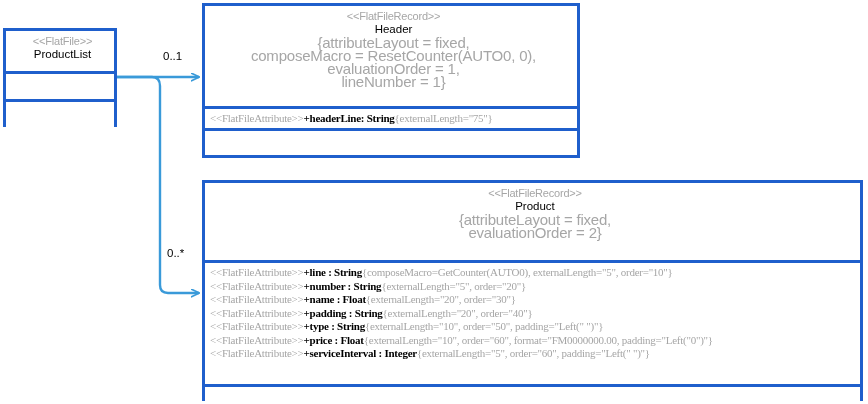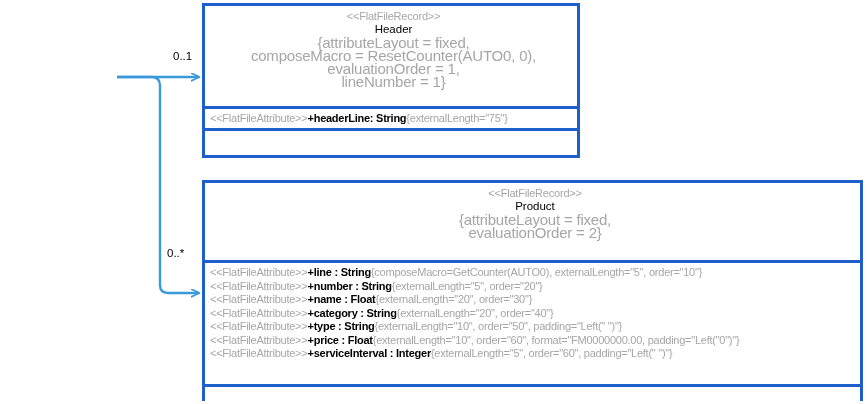--- a/index.html
+++ b/index.html
@@ -33,20 +33,21 @@
     border-top: 3px solid #1f5fcc;
   }
   .comp-name {
     text-align: center;
     padding: 4px 4px 6px 9px;
     line-height: 13px;
   }
   .comp-attrs {
     padding: 3px 5px 4px 5px;
     line-height: 13.5px;
+    font-family: Liberation Serif, serif;
   }
   .comp-empty {
     
   }
 
   .stereotype {
     display: block;
     color: #a6a6a6;
     font-size: 11px;
     letter-spacing: -0.2px;
@@ -109,24 +110,32 @@
       <marker id="arrowOpen" markerWidth="9" markerHeight="9" refX="8" refY="4.5" orient="auto" markerUnits="userSpaceOnUse">
         <path d="M0.5,0.8 L8.4,4.5 L0.5,8.2" fill="none" stroke="#3a9ad9" stroke-width="1.8" stroke-linecap="round" stroke-linejoin="round"></path>
       </marker>
     </defs>
 
     <path d="M117,77 L199,77" fill="none" stroke="#3a9ad9" stroke-width="2.4" marker-end="url(#arrowOpen)"></path>
 
     <path d="M117,77 L152,77 Q160,77 160,86 L160,285 Q160,293 168,293 L199,293" fill="none" stroke="#3a9ad9" stroke-width="2.4" marker-end="url(#arrowOpen)"></path>
   </svg>
 
-  <div class="mult-label" style="left:165px; top:50px;padding-left:8px;">0..1</div>
+  <div class="mult-label" style="left:155px; top:50px;padding-left:8px;">0..1</div>
 
   <div class="mult-label" style="left:167px; top:247px;">0..*</div>
 
+  <div class="uml-class" id="class-product-list" style="left:3px; top:28px; width:114px; height:99px;">
+    <div class="compartment comp-name" style="height:40px;">
+      <span class="stereotype">&lt;&lt;FlatFile&gt;&gt;</span>
+      <span class="classname">ProductList</span>
+    </div>
+    <div class="compartment comp-empty" style="height:28px;"></div>
+    <div class="compartment comp-empty" style="height:28px;"></div>
+  </div>
 
   <div class="uml-class" id="class-header" style="left:202px; top:3px; width:378px; height:155px;">
     <div class="compartment comp-name" style="height:100px;">
       <span class="stereotype">&lt;&lt;FlatFileRecord&gt;&gt;</span>
       <span class="classname">Header</span>
       <span class="props">{attributeLayout = fixed,
 composeMacro = ResetCounter(AUTO0, 0),
 evaluationOrder = 1,
 lineNumber = 1}</span>
     </div>
@@ -154,21 +163,21 @@
 
       <div class="attr-row">
         <span class="attr-stereo">&lt;&lt;FlatFileAttribute&gt;&gt;</span><span class="attr-sig">+number : String</span><span class="attr-props">{externalLength="5", order="20"}</span>
       </div>
 
       <div class="attr-row">
         <span class="attr-stereo">&lt;&lt;FlatFileAttribute&gt;&gt;</span><span class="attr-sig">+name : Float</span><span class="attr-props">{externalLength="20", order="30"}</span>
       </div>
 
       <div class="attr-row">
-        <span class="attr-stereo">&lt;&lt;FlatFileAttribute&gt;&gt;</span><span class="attr-sig">+category : String</span><span class="attr-props">{externalLength="20", order="40"}</span>
+        <span class="attr-stereo">&lt;&lt;FlatFileAttribute&gt;&gt;</span><span class="attr-sig">+padding : String</span><span class="attr-props">{externalLength="20", order="40"}</span>
       </div>
 
       <div class="attr-row">
         <span class="attr-stereo">&lt;&lt;FlatFileAttribute&gt;&gt;</span><span class="attr-sig">+type : String</span><span class="attr-props">{externalLength="10", order="50", padding="Left(" ")"}</span>
       </div>
 
       <div class="attr-row">
         <span class="attr-stereo">&lt;&lt;FlatFileAttribute&gt;&gt;</span><span class="attr-sig">+price : Float</span><span class="attr-props">{externalLength="10", order="60", format="FM0000000.00, padding="Left("0")"}</span>
       </div>
 

